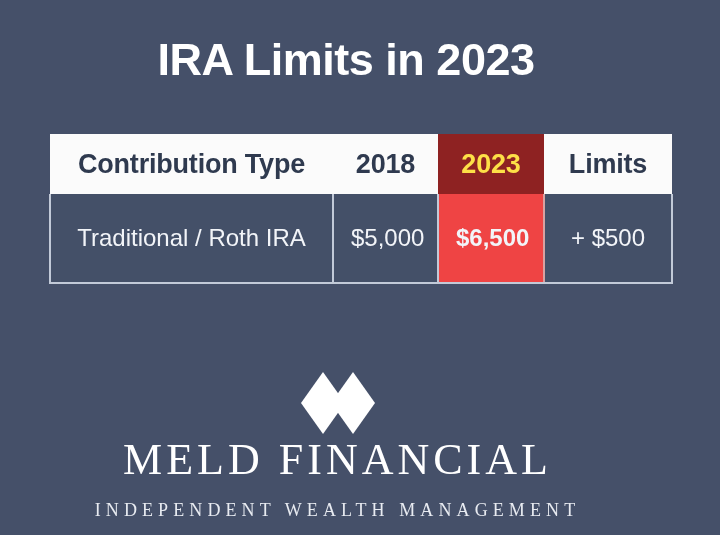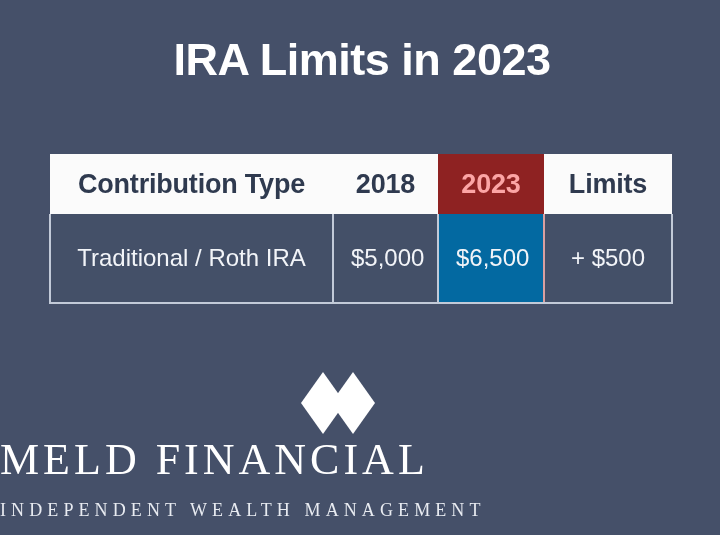--- a/index.html
+++ b/index.html
@@ -21,28 +21,27 @@
     left: 0;
     top: 34px;
     width: 692px;
     text-align: center;
     color: #ffffff;
     font-size: 45px;
     font-weight: bold;
     letter-spacing: -0.5px;
     line-height: 1.15;
     white-space: nowrap;
-    padding-left: 16px;
   }
 
   
   .limits-table-wrap {
     position: absolute;
     left: 49px;
-    top: 154px;
+    top: 134px;
     width: 622px;
   }
   table.limits-table {
     border-collapse: collapse;
     width: 622px;
     table-layout: fixed;
   }
   table.limits-table col.c-type    { width: 283px; }
   table.limits-table col.c-2022    { width: 105px; }
   table.limits-table col.c-2023    { width: 106px; }
@@ -58,54 +57,55 @@
     font-size: 27px;
     font-weight: bold;
     text-align: center;
     letter-spacing: -0.2px;
     border: none;
     vertical-align: middle;
     white-space: nowrap;
   }
   thead th.hl-2023 {
     background: #8e2222;
-    color: #fca5a5;
+    color: #fde047;
     margin-top: 21px;
   }
 
   tbody tr {
     background: #445068;
   }
   tbody td {
     height: 54px;
     padding: 17px;
     text-align: center;
     vertical-align: middle;
     color: #f2f4f8;
     font-size: 24px;
     font-weight: normal;
     border: 2px solid #c2cad8;
     white-space: nowrap;
   }
   tbody td.cell-2023 {
-    background: #0369a1;
-    font-weight: normal;
+    background: #ef4444;
+    font-weight: bold;
     border-left-color: #d9a0a0;
     border-right-color: #d9a0a0;
   }
   tbody tr:first-child td {
     border-top: none;
   }
 
   
   .logo-block {
     position: absolute;
     left: 0;
     top: 370px;
     width: 675px;
+    text-align: center;
   }
   .logo-mark {
     width: 90px;
     height: 66px;
     margin: 0 auto 2px auto;
     display: block;
   }
   .logo-wordmark {
     color: #ffffff;
     font-family: "Liberation Serif", serif;

